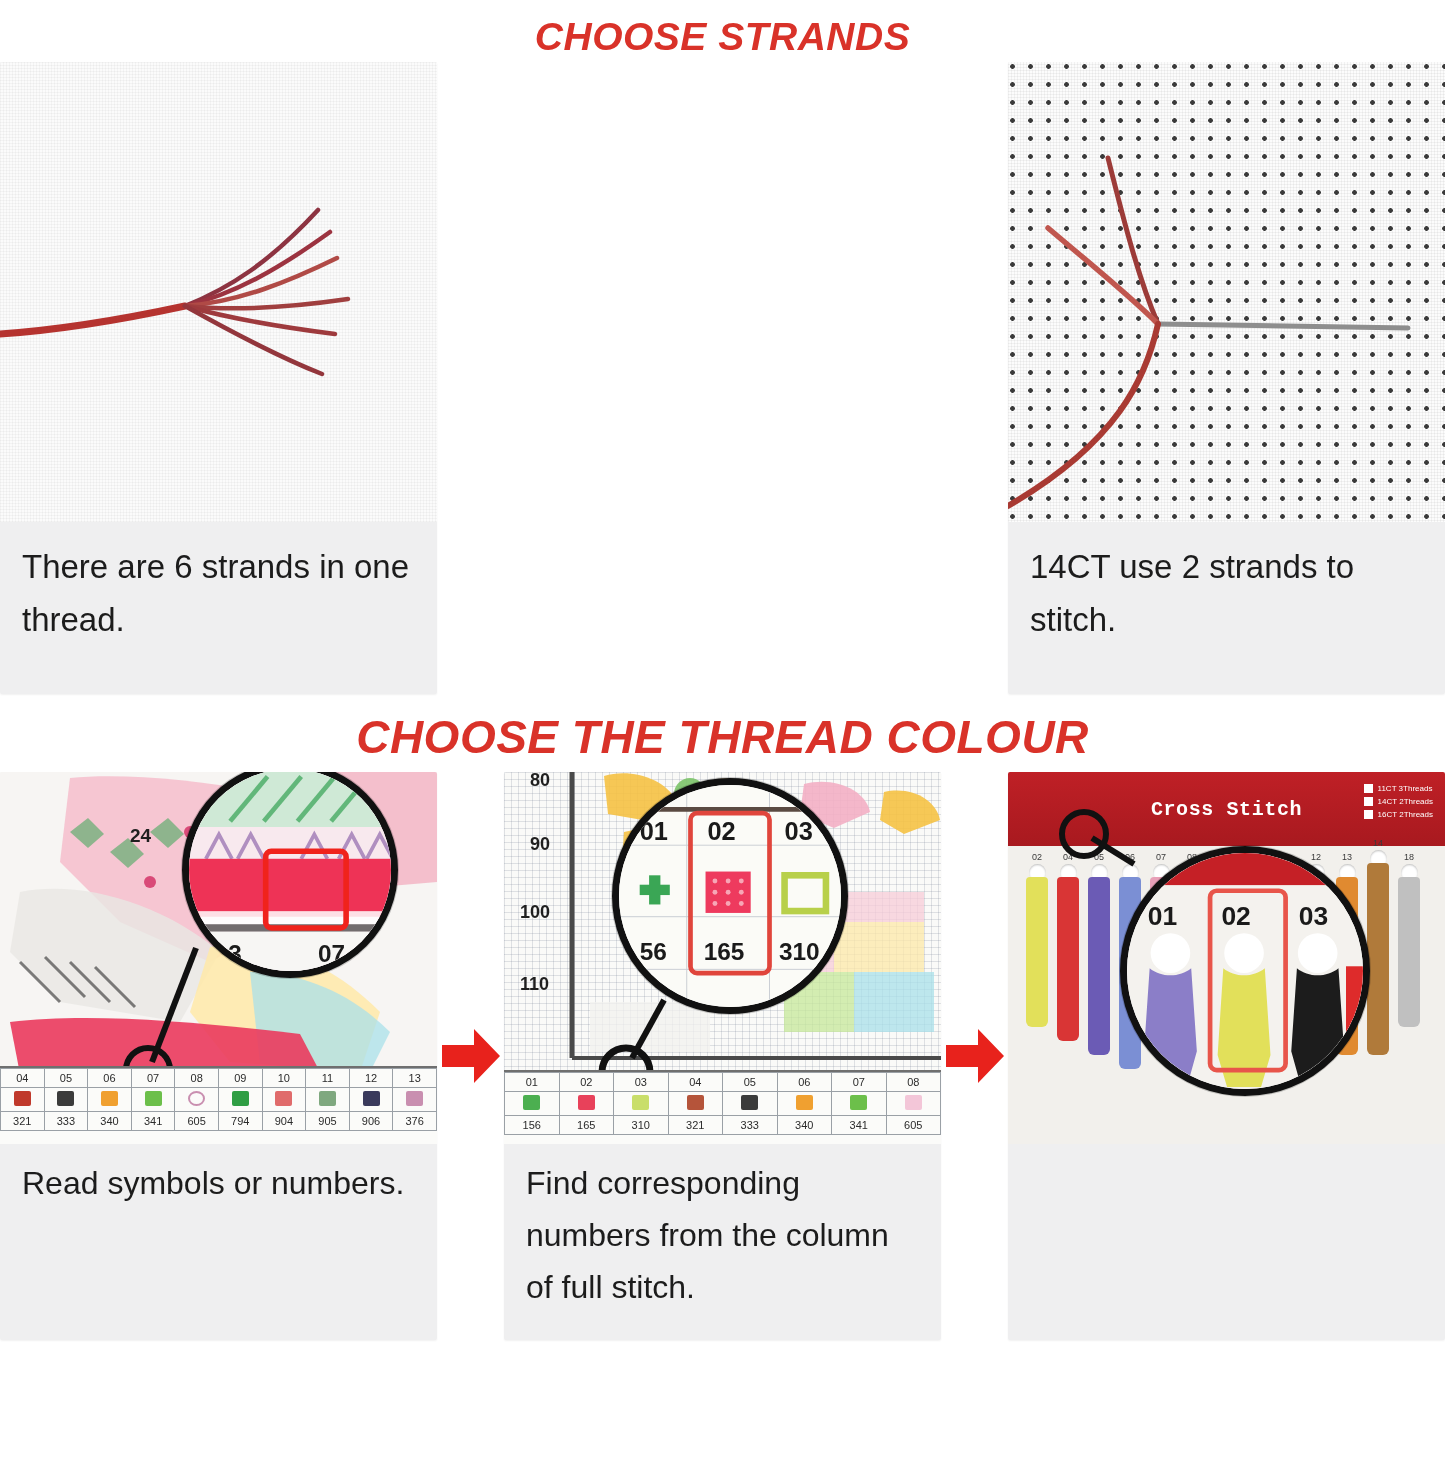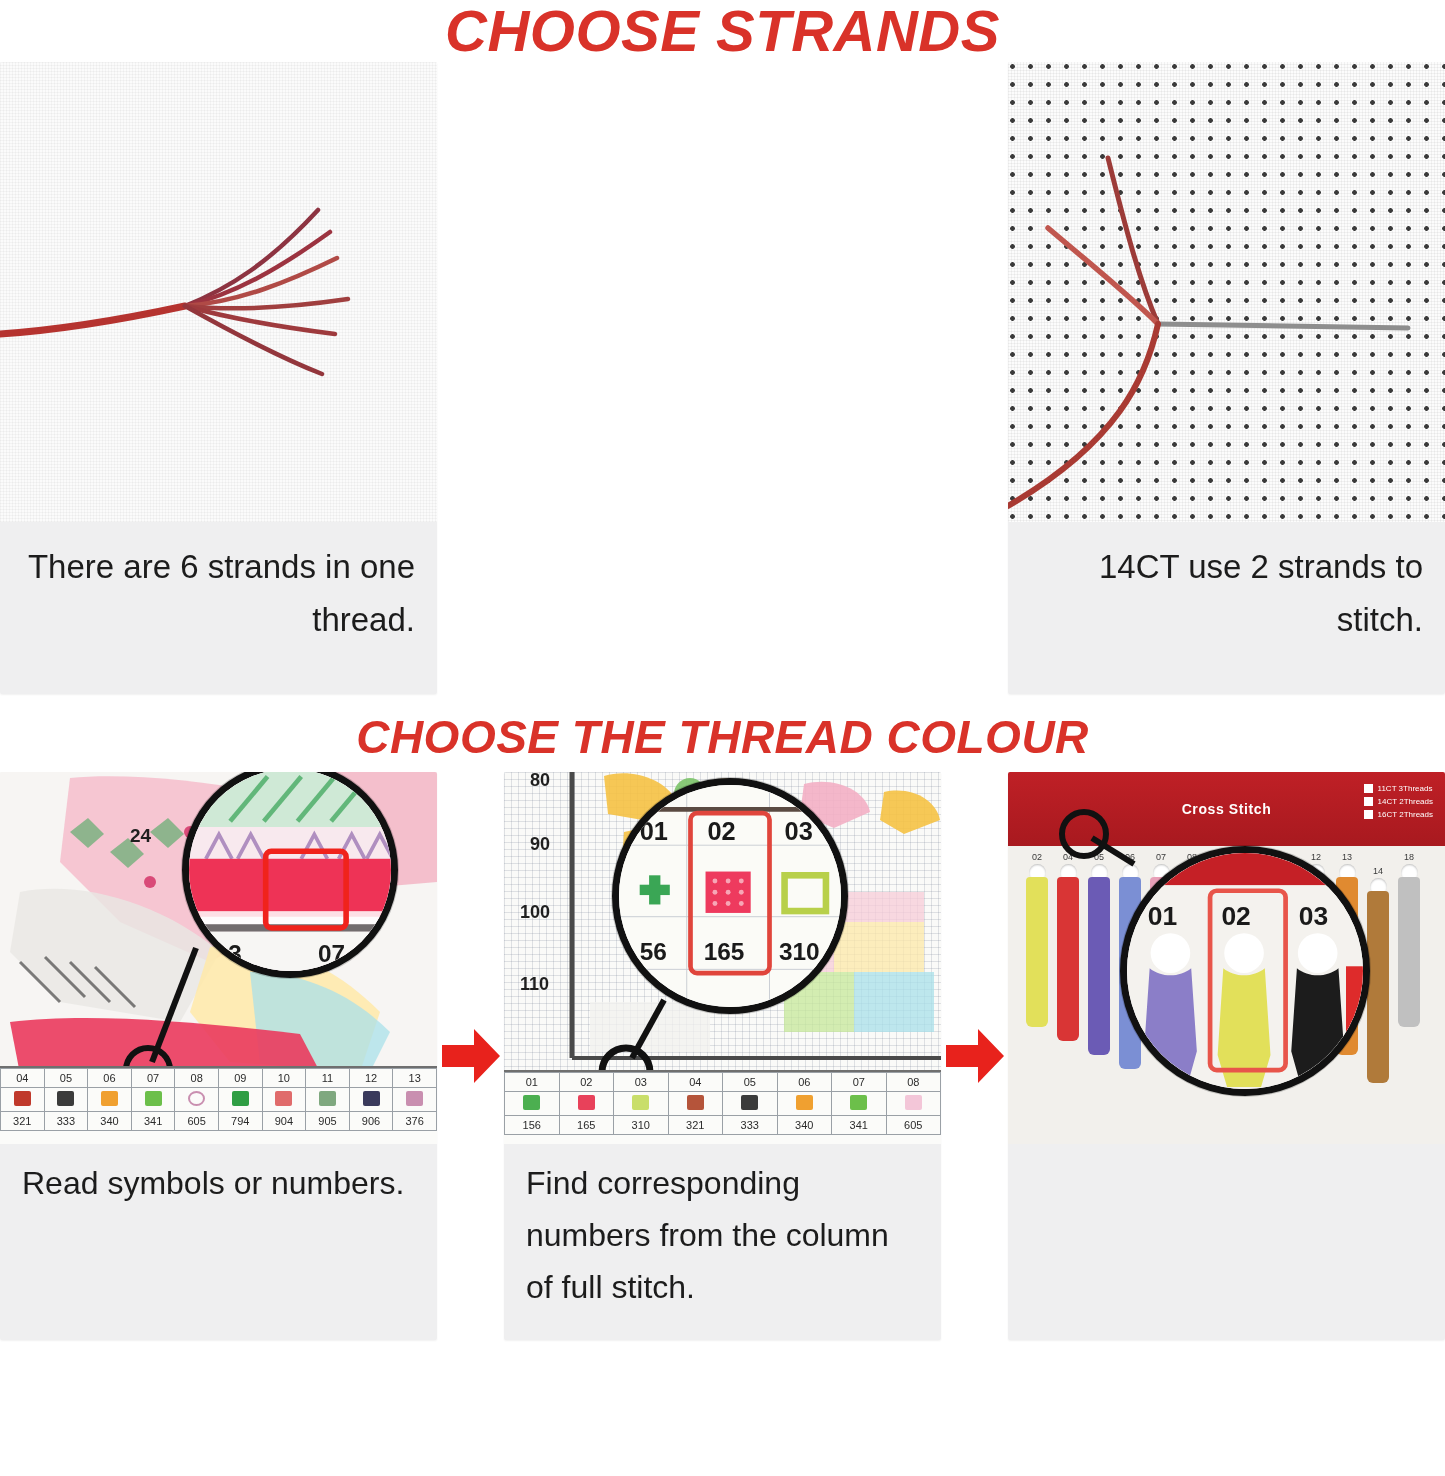--- a/index.html
+++ b/index.html
@@ -11,21 +11,21 @@
     position: relative;
   }
   .section-heading {
     text-align: center;
     color: #d93229;
     font-weight: bold;
     font-style: italic;
     letter-spacing: 0.5px;
     font-family: "Liberation Sans", sans-serif;
   }
-  #heading-strands { font-size: 58px; padding-top: 2px; height: 62px; line-height: 58px; }
+  #heading-strands { font-size: 39px; padding-top: 8px; height: 62px; line-height: 58px; }
   #heading-colour  { font-size: 46px; height: 70px; line-height: 70px; margin-top: 8px; }
 
   .row { display: flex; justify-content: space-between; padding: 0 0px; }
   .card {
     width: 437px;
     background: #efeff0;
     border-radius: 2px;
     overflow: hidden;
     position: relative;
     box-shadow: 0 1px 2px rgba(0,0,0,0.06);
@@ -33,21 +33,21 @@
   .photo { width: 100%; position: relative; overflow: hidden; background: #fdfdfd; }
   .row1 .photo { height: 460px; }
   .row2 .photo { height: 372px; }
   .caption {
     padding: 18px 22px 10px 22px;
     font-size: 33px;
     line-height: 1.62;
     color: #1c1c1c;
     font-family: "Liberation Sans", sans-serif;
   }
-  .row1 .caption { height: 172px; text-align: right; }
+  .row1 .caption { height: 172px; }
   .row2 .caption { height: 196px; padding-top: 14px; font-size: 32px; }
 
   
   .plain-fabric {
     position: absolute; inset: 0;
     background:
       repeating-linear-gradient(0deg, rgba(0,0,0,0.030) 0 1px, transparent 1px 3px),
       repeating-linear-gradient(90deg, rgba(0,0,0,0.030) 0 1px, transparent 1px 3px),
       #fbfbfb;
   }
@@ -106,21 +106,21 @@
   }
 
   .arrow { width: 62px; align-self: center; position: relative; height: 70px; }
 
   
   .org-banner {
     position: absolute; left: 0; right: 0; top: 0; height: 74px;
     background: linear-gradient(180deg, #bf2026 0%, #a8191f 100%);
     display: flex; align-items: center; justify-content: center;
   }
-  .org-title { color: #fff; font-size: 14px; font-weight: bold; letter-spacing: 0.6px; }
+  .org-title { color: #fff; font-size: 20px; font-weight: bold; letter-spacing: 0.6px; font-family: Liberation Mono, monospace; }
   .org-checks { position: absolute; right: 12px; top: 12px; }
   .org-check-row { display: flex; align-items: center; gap: 5px; margin-bottom: 4px; }
   .org-check-box { width: 9px; height: 9px; background: #fff; }
   .org-check-label { color: #fff; font-size: 8px; }
   .org-board { position: absolute; left: 0; right: 0; top: 74px; bottom: 0; background: #f2f0ec; }
   .skein { position: absolute; top: 0; width: 26px; }
   .skein-num { font-size: 9px; color: #3a3a3a; text-align: center; height: 14px; line-height: 14px; }
   .skein-hole { width: 17px; height: 17px; border-radius: 50%; background: #fff; margin: 0 auto; box-shadow: inset 0 1px 2px rgba(0,0,0,0.25); }
   .skein-floss { width: 22px; margin: -4px auto 0; border-radius: 4px 4px 6px 6px; }
 </style>
@@ -471,21 +471,21 @@
           <div class="skein" style="left: 295px; top: 78px;">
             <div class="skein-num">12</div>
             <div class="skein-hole"></div>
             <div class="skein-floss" style="background: rgb(139, 58, 58); height: 164px;"></div>
           </div>
           <div class="skein" style="left: 326px; top: 78px;">
             <div class="skein-num">13</div>
             <div class="skein-hole"></div>
             <div class="skein-floss" style="background: rgb(224, 138, 48); height: 178px;"></div>
           </div>
-          <div class="skein" style="left: 357px; top: 92px;">
+          <div class="skein" style="left: 357px; top: 64px;">
             <div class="skein-num">14</div>
             <div class="skein-hole"></div>
             <div class="skein-floss" style="background: rgb(176, 122, 58); height: 192px;"></div>
           </div>
           <div class="skein" style="left: 388px; top: 78px;">
             <div class="skein-num">18</div>
             <div class="skein-hole"></div>
             <div class="skein-floss" style="background: rgb(192, 192, 192); height: 150px;"></div>
           </div>
         </div>

